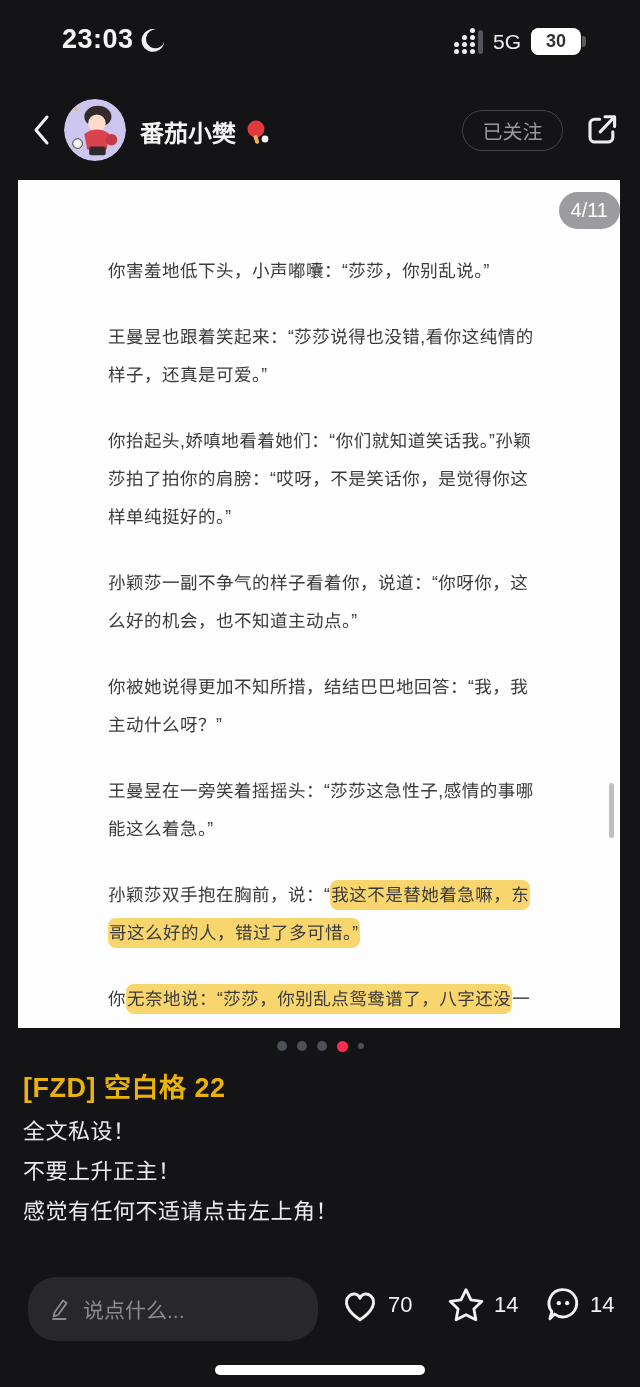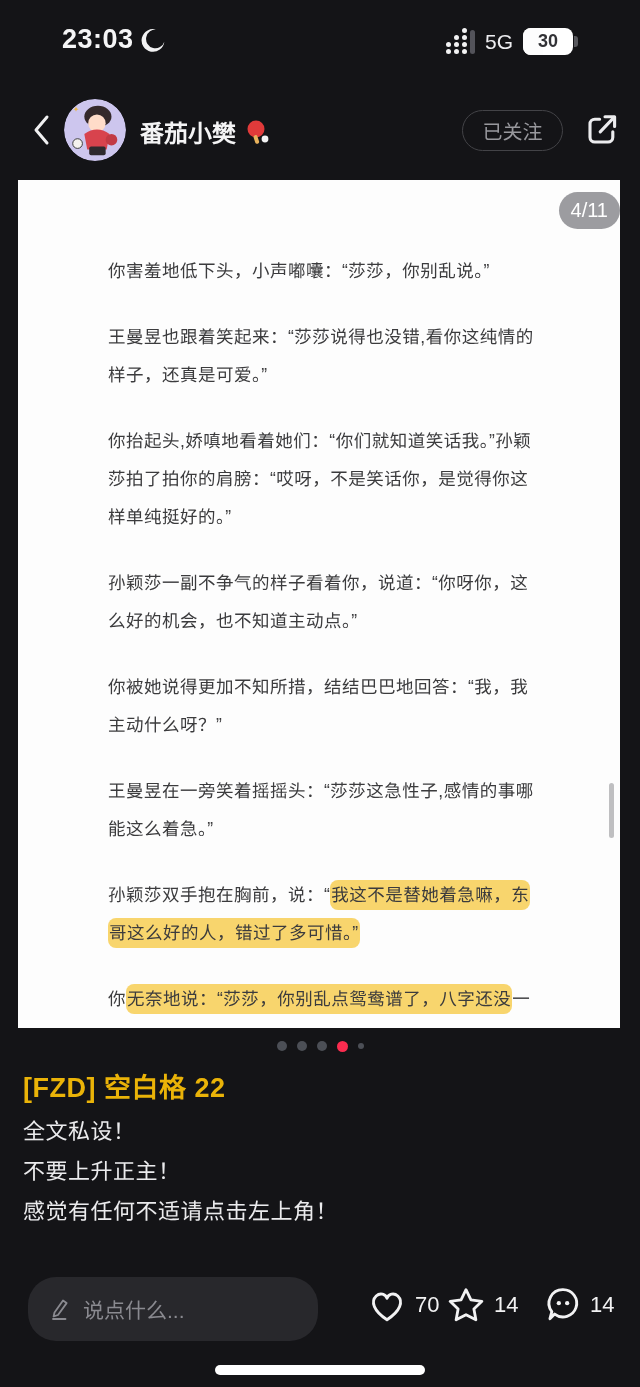--- a/index.html
+++ b/index.html
@@ -1,21 +1,21 @@
 <!DOCTYPE html>
 <html lang="zh-CN"><head>
 <meta charset="utf-8">
 <style>
   * { margin:0; padding:0; box-sizing:border-box; }
   html,body { background:#000; }
   body { font-family:"Liberation Sans","DejaVu Sans",sans-serif; }
   .screen{ position:relative; width:640px; height:1387px; background:#141417; overflow:hidden; margin:0 auto; color:#f0f0f0;}
 
   
-  .status-bar{ position:absolute; top:20px; left:0; right:16px; height:46px;}
+  .status-bar{ position:absolute; top:20px; left:0; right:8px; height:46px;}
   .sb-left{ position:absolute; left:62px; top:4px; display:flex; align-items:center; gap:7px;}
   .sb-time{ font-size:27px; font-weight:bold; color:#f5f5f6; letter-spacing:.5px;}
   .sb-right{ position:absolute; right:46px; top:8px; display:flex; align-items:center; gap:10px;justify-content:center;}
   .net-label{ font-size:21px; color:#ededf0; font-weight:500;}
   .signal{ display:flex; align-items:flex-end; gap:3px; height:24px;}
   .sig-col{ display:flex; flex-direction:column; gap:2px;}
   .sig-dot{ width:5px; height:5px; border-radius:50%; background:#f2f2f3;}
   .sig-bar-dim{ width:5px; height:24px; border-radius:3px; background:#53535a;}
   .battery{ position:relative; width:50px; height:27px; border-radius:8px; background:#ffffff; overflow:hidden;}
   .battery-fill{ position:absolute; left:0; top:0; bottom:0; width:40%; background:#fdfdfd;}
@@ -47,21 +47,21 @@
   
   .post-title{ position:absolute; left:23px; top:1066px; font-size:27px; font-weight:bold; color:#eab308; letter-spacing:.5px;}
   .post-desc{ position:absolute; left:23px; top:1112px; font-size:22px; line-height:40px; color:#ebebed; letter-spacing:.5px;}
 
   
   .bottom-bar{ position:absolute; left:0; top:1264px; width:640px; height:123px; background:#141417;}
   .comment-pill{ position:absolute; left:28px; top:13px; width:290px; height:64px; border-radius:28px; background:#28282c; display:flex; align-items:center; padding-left:20px; gap:11px;text-align:center;}
   .comment-placeholder{ font-size:21px; color:#8a8a90;}
   .action{ position:absolute; top:13px; height:56px; display:flex; align-items:center; gap:8px;}
   .action .count{ font-size:22px; color:#f2f2f3;}
-  .action.like{ left:367px;} .action.collect{ left:446px;} .action.comment{ left:544px;}
+  .action.like{ left:340px;} .action.collect{ left:446px;} .action.comment{ left:544px;}
   .home-indicator{ position:absolute; left:215px; top:1365px; width:210px; height:10px; border-radius:5px; background:#ffffff;}
   svg{ display:block; }
 </style>
 </head>
 <body>
 
 <div class="screen">
 
   <div class="status-bar">
     <div class="sb-left">

